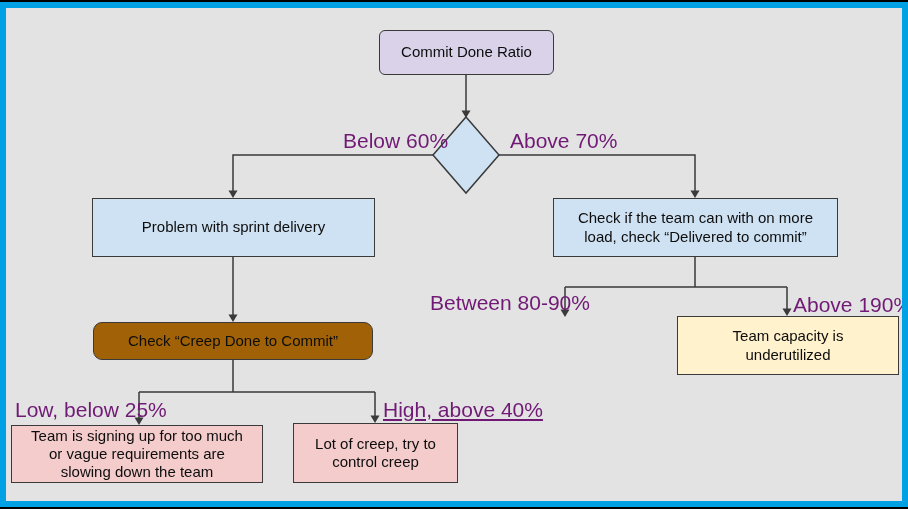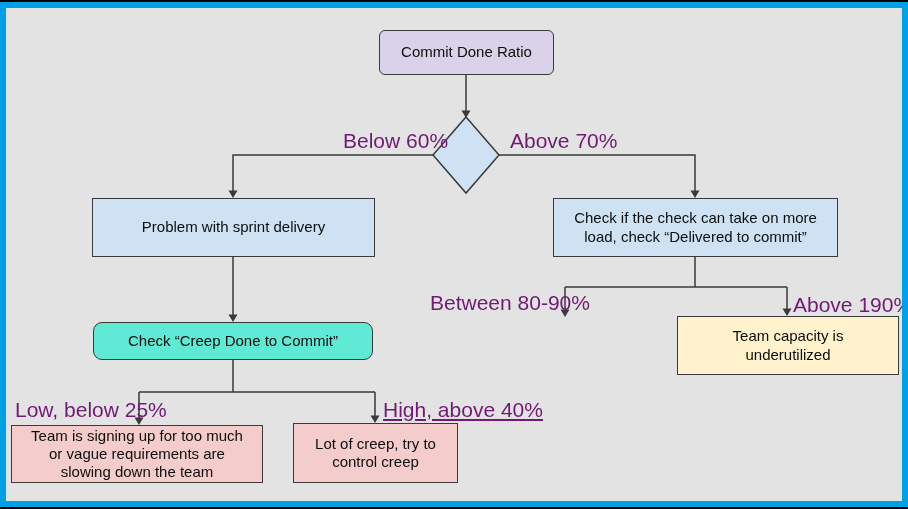--- a/index.html
+++ b/index.html
@@ -89,24 +89,24 @@
       <polygon points="560.5,309.5 569.5,309.5 565,317"></polygon>
       <polygon points="782.5,308.5 791.5,308.5 787,316"></polygon>
     </g>
     <polygon points="466,117 499,155 466,193 433,155" fill="#cfe2f3" stroke="#3a3a3a" stroke-width="1.5"></polygon>
   </svg>
 
   <div class="node rounded" id="node-root" style="background: rgb(217, 210, 233);">Commit Done Ratio</div>
 
   <div class="node" id="node-problem" style="background: rgb(207, 226, 243);">Problem with sprint delivery</div>
 
-  <div class="node" id="node-check-load" style="background: rgb(207, 226, 243);">Check if the check can take on more
+  <div class="node" id="node-check-load" style="background: rgb(207, 226, 243);">Check if the team can with on more
 load, check “Delivered to commit”</div>
 
-  <div class="node" id="node-check-creep" style="background: #5eead4;">Check “Creep Done to Commit”</div>
+  <div class="node" id="node-check-creep" style="background: #a16207;">Check “Creep Done to Commit”</div>
 
 
   <div class="node" id="node-underutilized" style="background: rgb(255, 242, 204);">Team capacity is
 underutilized</div>
 
   <div class="node" id="node-too-much" style="background: rgb(244, 204, 204);">Team is signing up for too much
 or vague requirements are
 slowing down the team</div>
 
   <div class="node" id="node-lot-of-creep" style="background: rgb(244, 204, 204);">Lot of creep, try to

